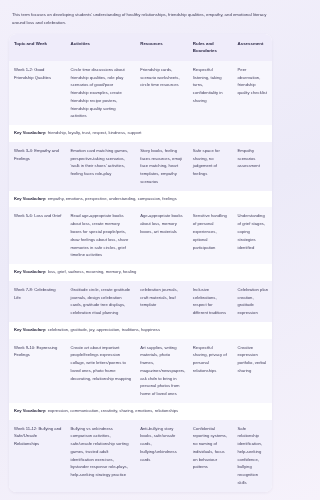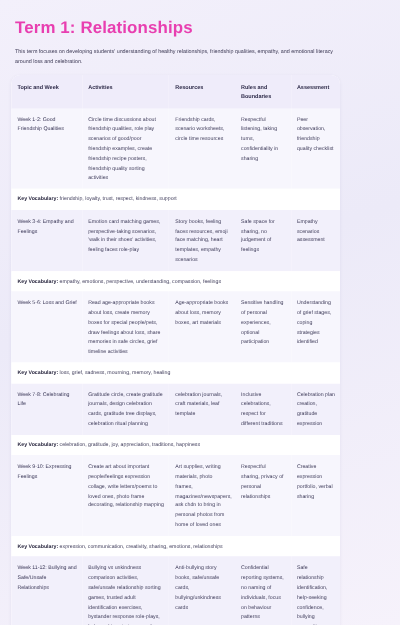--- a/index.html
+++ b/index.html
@@ -83,21 +83,20 @@
   col.c2 { width: 26.5%; }
   col.c3 { width: 20%; }
   col.c4 { width: 17%; }
   col.c5 { width: 15%; }
 </style>
 </head>
 <body>
 
 <div class="page">
 
-  <h1 class="title">Term 1: Relationships</h1>
 
   <p class="intro">This term focuses on developing students' understanding of healthy relationships, friendship qualities, empathy, and emotional literacy around loss and celebration.</p>
 
   <div class="table-card">
     <table>
       <colgroup>
         <col class="c1">
           <col class="c2">
           <col class="c3">
           <col class="c4">

